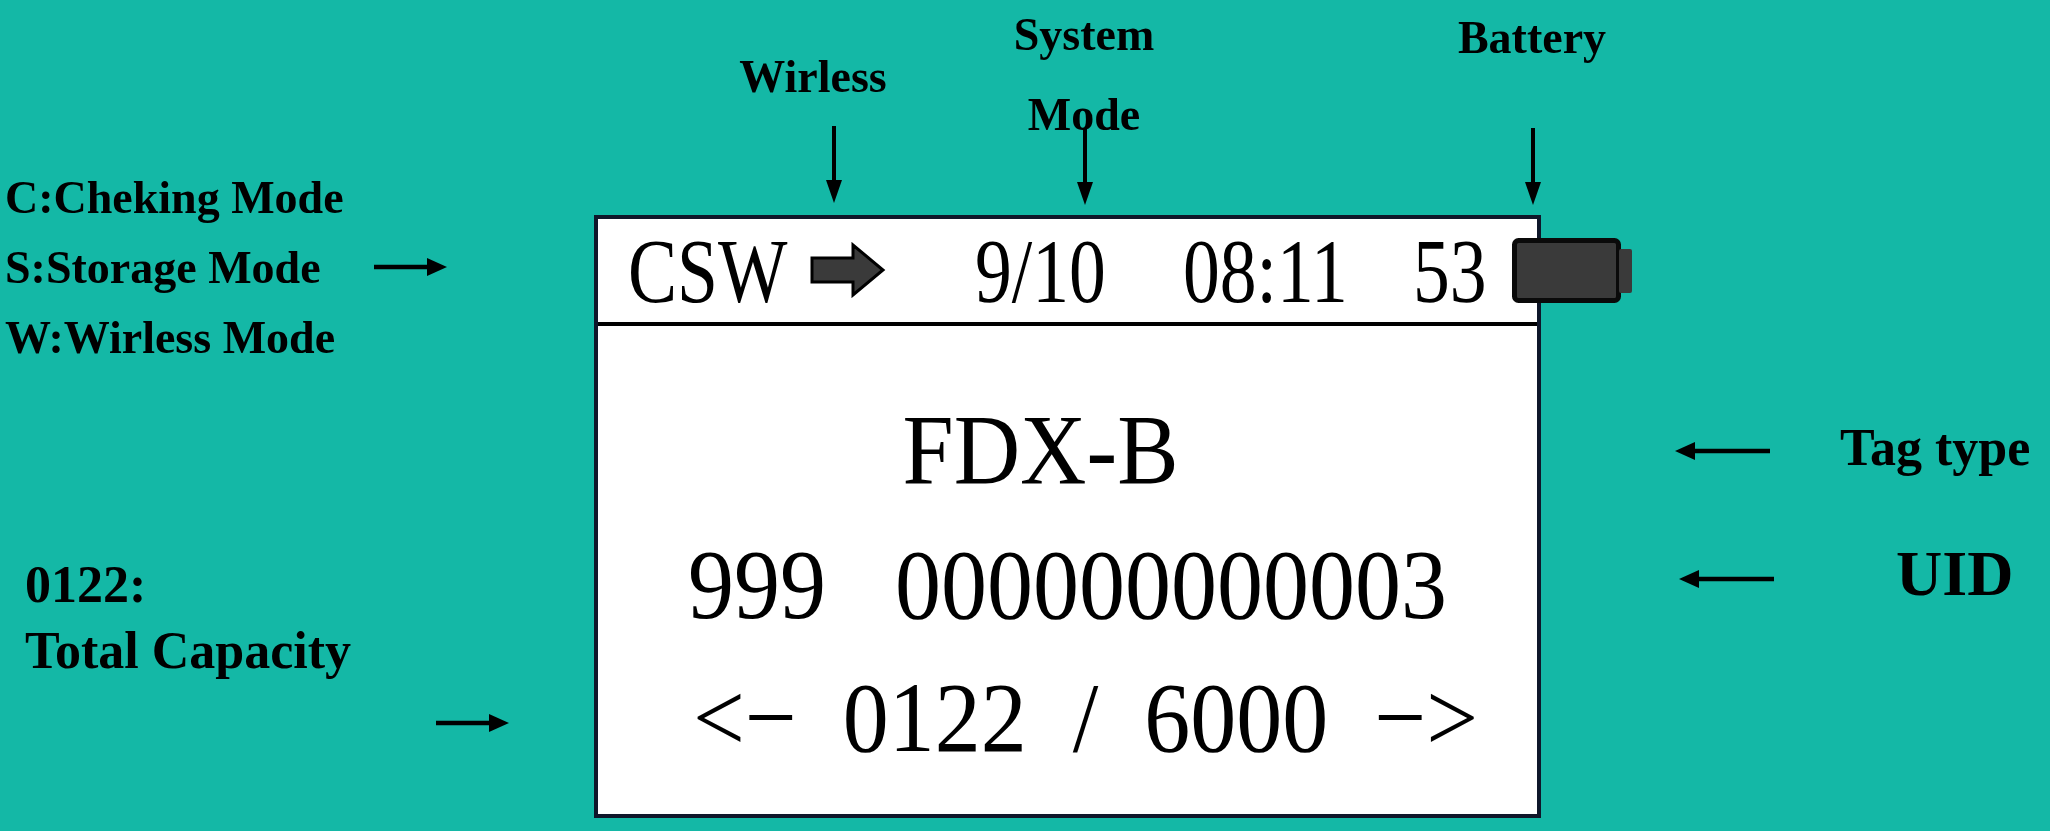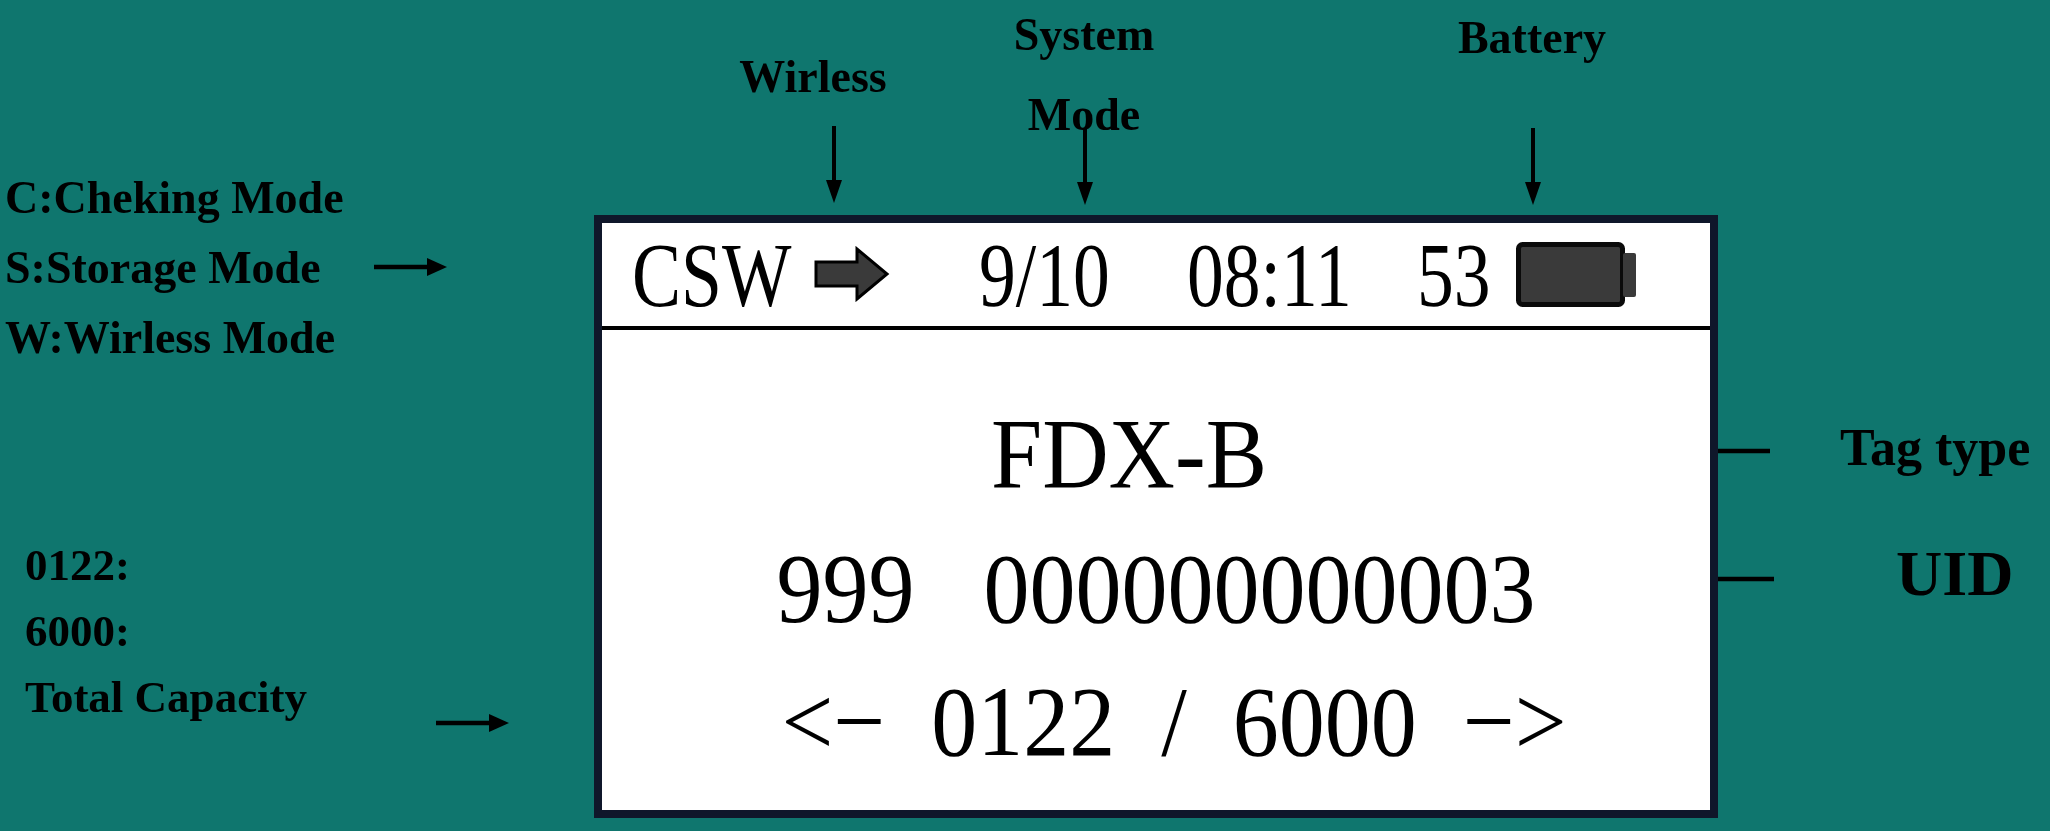--- a/index.html
+++ b/index.html
@@ -1,60 +1,60 @@
 <!DOCTYPE html>
 <html><head>
 <meta charset="utf-8">
 <style>
   html, body { margin: 0; padding: 0; background: #ffffff; }
   .canvas {
     position: relative;
     width: 2050px;
     height: 831px;
-    background: #0f766e;
+    background: #14b8a6;
     overflow: hidden;
     font-family: "Liberation Serif", "DejaVu Serif", serif;
     color: #000;
   }
 
   
   .ann {
     position: absolute;
     font-family: "Liberation Serif", "DejaVu Serif", serif;
     font-weight: 700;
     font-size: 46px;
     line-height: 60px;
     color: #000;
     white-space: nowrap;
   }
   .ann-center { text-align: center; }
   .ann-wireless     { left: 713px;  top: 47px;  width: 200px; }
   .ann-systemtime   { left: 984px;  top: -5px;  width: 200px; line-height: 80px; }
   .ann-battery      { left: 1402px; top: 4px;   width: 260px; line-height: 67px; }
   .ann-modes        { left: 5px;    top: 163px; line-height: 70px; }
-  .ann-storage      { left: 25px;   top: 532px; font-size: 45px; line-height: 66px; }
+  .ann-storage      { left: 25px;   top: 552px; font-size: 52px; line-height: 66px; }
   .ann-tagtype      { left: 1840px; top: 415px; font-size: 52px; line-height: 66px; }
   .ann-uid          { left: 1896px; top: 541px; font-size: 64px; line-height: 66px; }
 
   
   .arr { position: absolute; }
   .arr-wireless-down { left: 821px;  top: 126px; }
   .arr-system-down   { left: 1072px; top: 128px; }
   .arr-battery-down  { left: 1520px; top: 128px; }
   .arr-mode-right    { left: 374px;  top: 254px; }
   .arr-storage-right { left: 436px;  top: 710px; }
   .arr-tagtype-left  { left: 1674px; top: 438px; }
   .arr-uid-left      { left: 1678px; top: 566px; }
 
   
   .display-box {
     position: absolute;
     left: 594px; top: 215px;
-    width: 1124px; height: 603px;
-    border: 8px solid #0f172a;
+    width: 947px; height: 603px;
+    border: 4px solid #0f172a;
     box-sizing: border-box;
     background: #fff;
   }
   .status-bar {
     position: absolute;
     left: 0; top: 0; right: 0;
     height: 103px;
     border-bottom: 4px solid #000;
   }
   .sb-item {
@@ -108,21 +108,20 @@
   </div>
 
   <div class="ann ann-modes">
     <div>C:Cheking Mode</div>
     <div>S:Storage Mode</div>
     <div>W:Wirless Mode</div>
   </div>
 
   <div class="ann ann-storage">
     <div>0122:</div>
-    <div>6000:</div>
     <div>Total Capacity</div>
   </div>
 
   <div class="ann ann-tagtype">Tag type</div>
   <div class="ann ann-uid">UID</div>
 
   <svg class="arr arr-wireless-down" width="26" height="78" viewBox="0 0 26 78">
     <line x1="13" y1="0" x2="13" y2="56" stroke="#000" stroke-width="4"></line>
     <polygon points="5,54 21,54 13,77" fill="#000"></polygon>
   </svg>

